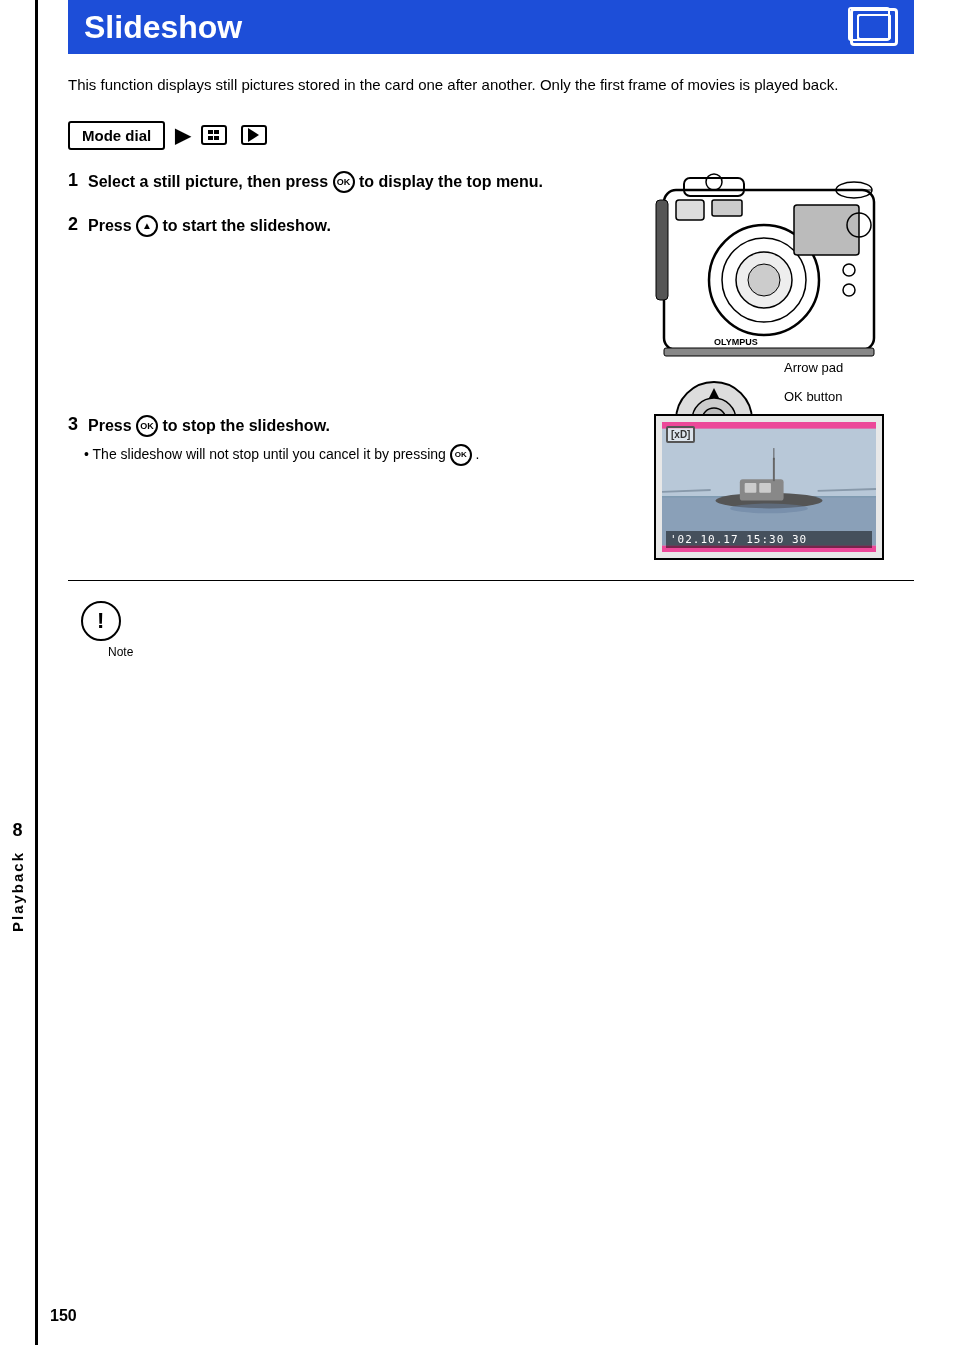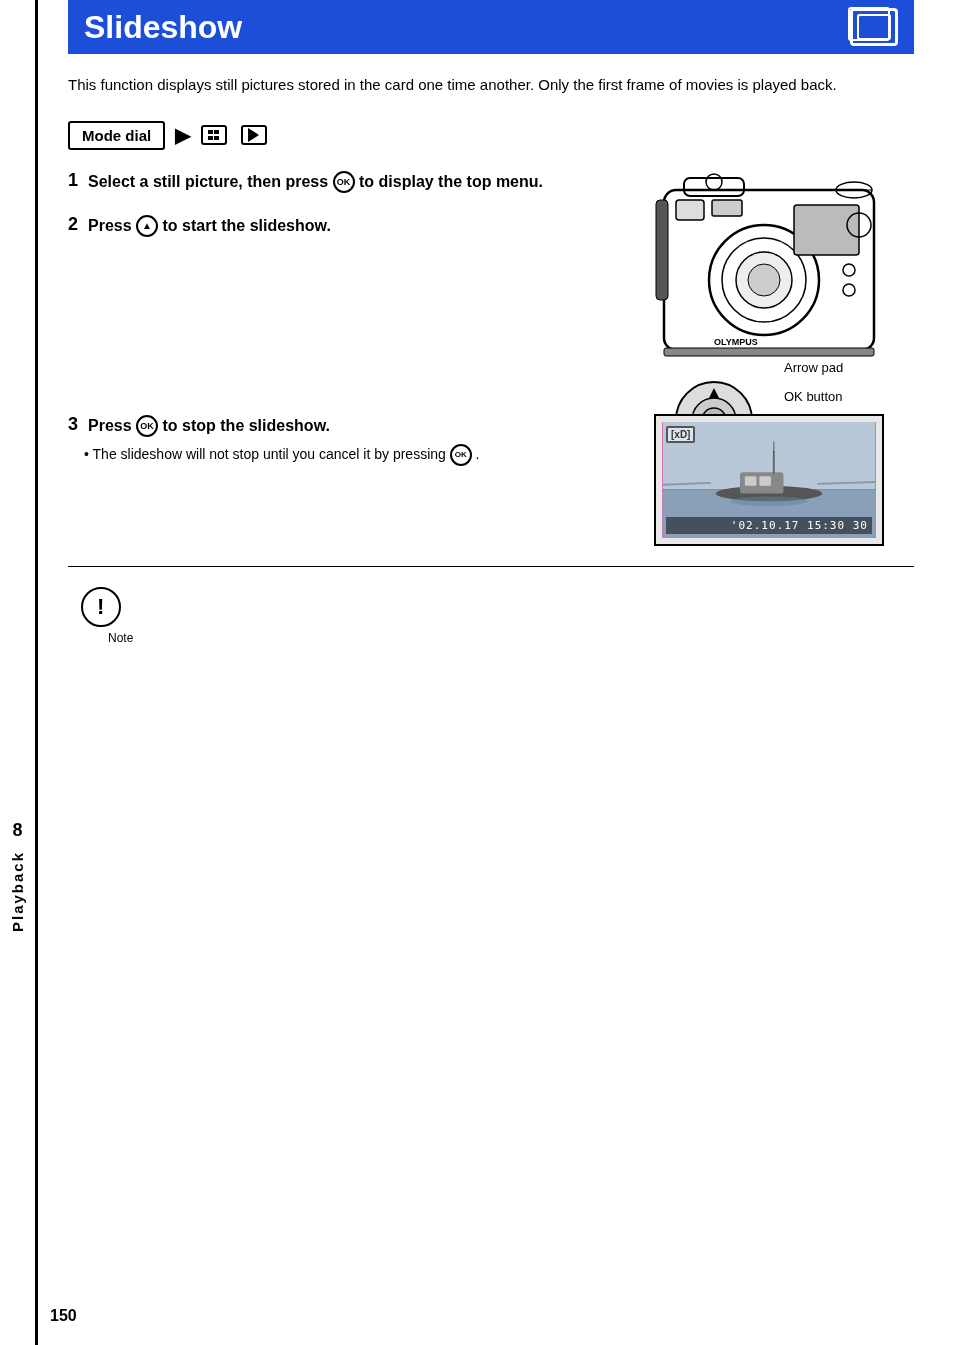--- a/index.html
+++ b/index.html
@@ -213,27 +213,26 @@
       width: 230px;
       border: 2px solid #000;
       margin-left: 20px;
       margin-top: 10px;
       background: #e8e8e8;
       position: relative;
       padding: 6px;
     }
     .screen-preview-inner {
       background: #ec4899;
-      height: 116px;
+      height: 130px;
       position: relative;
       overflow: hidden;
       display: flex;
       align-items: center;
       justify-content: center;
-      text-align: right;
     }
     .screen-xd-badge {
       position: absolute;
       top: 4px;
       left: 4px;
       border: 2px solid #555;
       padding: 1px 3px;
       font-size: 10px;
       font-weight: bold;
       color: #333;
@@ -321,21 +320,21 @@
   <div class="page-header">
     <span class="page-title">Slideshow</span>
     <div class="header-icon">
       <svg width="36" height="28" viewBox="0 0 36 28">
         <rect x="2" y="2" width="32" height="24" rx="2" fill="none" stroke="white" stroke-width="2"></rect>
         <rect x="-2" y="-2" width="32" height="24" rx="2" fill="none" stroke="white" stroke-width="2" transform="translate(4,4)"></rect>
       </svg>
     </div>
   </div>
 
-  <p class="description">This function displays still pictures stored in the card one time another. Only the first frame of movies is played back.</p>
+  <p class="description">This function displays still pictures stored in the card one after another. Only the first frame of movies is played back.</p>
 
   <div class="mode-dial-row">
     <div class="mode-dial-box">
       <span>Mode dial</span>
     </div>
     <span class="arrow-right">▶</span>
 
     <div class="mode-icon">
       <div class="grid-icon">
         <div class="grid-cell"></div>

